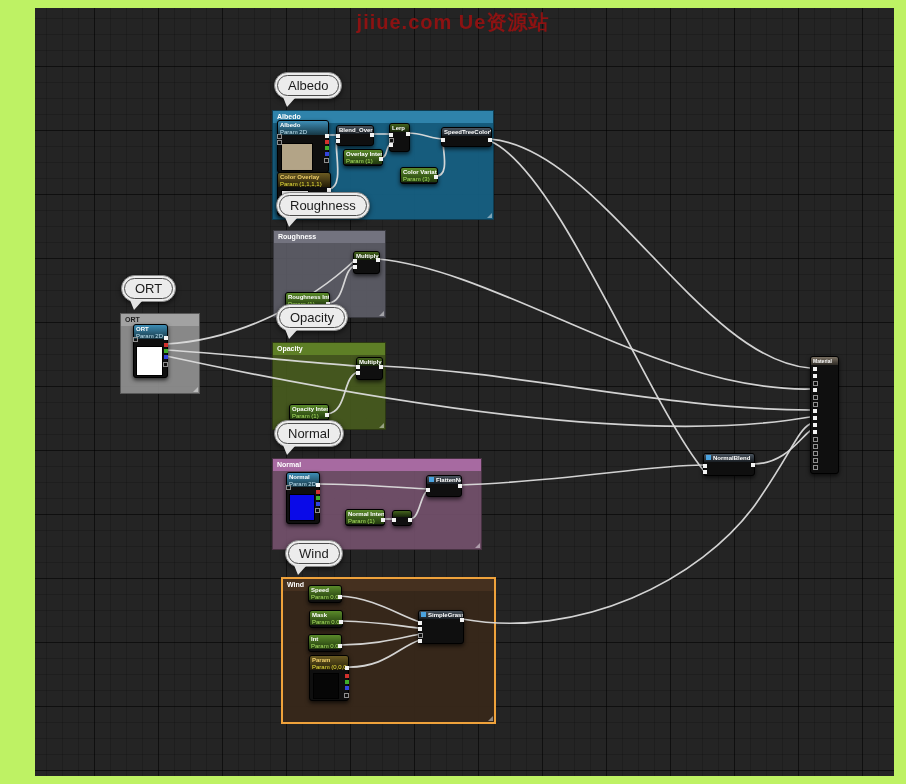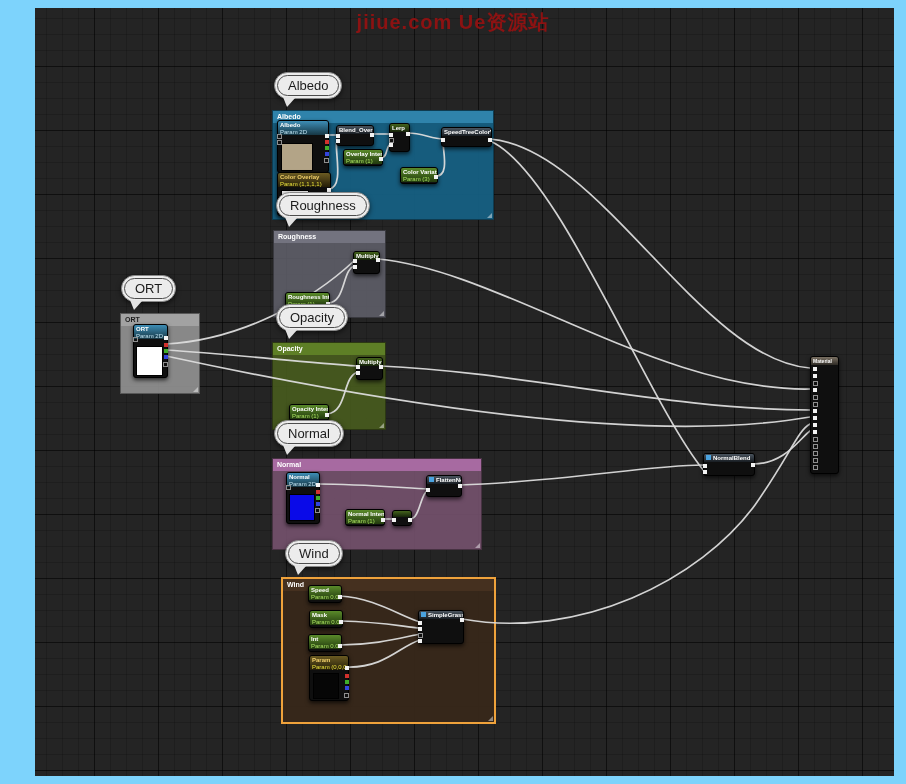--- a/index.html
+++ b/index.html
@@ -1,17 +1,17 @@
 <!DOCTYPE html>
 <html><head>
 <meta charset="utf-8">
 <style>
   html,body{margin:0;padding:0;background:#060606;width:906px;height:784px;overflow:hidden;
     font-family:"Liberation Sans",sans-serif;}
-  #stage{position:relative;width:906px;height:784px;background:#7dd3fc;}
+  #stage{position:relative;width:906px;height:784px;background:#bef264;}
   
   #canvas{position:absolute;left:35px;top:8px;width:859px;height:768px;background-color:#242424;
     background-image:
       linear-gradient(rgba(0,0,0,.50) 1px, transparent 1px),
       linear-gradient(90deg, rgba(0,0,0,.50) 1px, transparent 1px),
       linear-gradient(rgba(0,0,0,.16) 1px, transparent 1px),
       linear-gradient(90deg, rgba(0,0,0,.16) 1px, transparent 1px);
     background-size:64px 64px,64px 64px,16px 16px,16px 16px;
     background-position:-5px -6px,-5px -6px,-5px -6px,-5px -6px;}
   #watermark{position:absolute;left:0;top:9px;width:906px;text-align:center;z-index:9;

